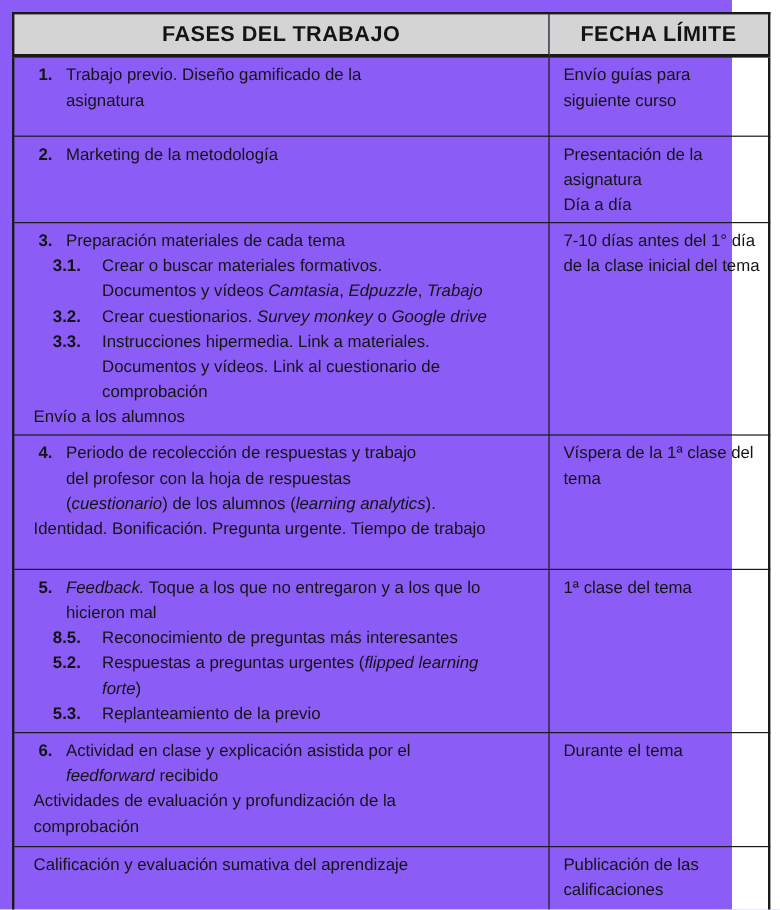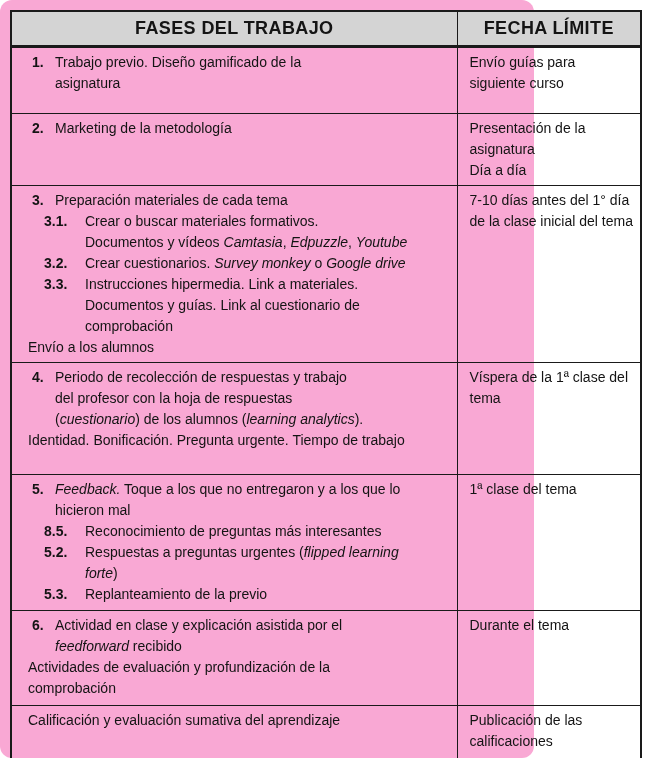--- a/index.html
+++ b/index.html
@@ -3,26 +3,25 @@
 <meta charset="utf-8">
 <style>
   html, body {
     margin: 0;
     padding: 0;
     background: #ffffff;
     font-family: "Liberation Sans", sans-serif;
     color: #141414;
   }
   .page {
-    width: 534px;
+    width: 610px;
     height: 758px;
     box-sizing: border-box;
     padding: 10px;
-    background: #f9a8d4;
-    border-radius: 12px;
+    background: #8b5cf6;
   }
   table.phases-table {
     border-collapse: collapse;
     table-layout: fixed;
     width: 630px;
     border: 2.5px solid #1a1a1a;
   }
   col.col-phases   { width: 446px; }
   col.col-deadline { width: 184px; }
   th, td {
@@ -86,23 +85,23 @@
             <div class="para lvl0"><span class="num">2.</span><span class="b">Marketing de la metodología</span></div>
           </td>
           <td class="deadline-cell">
             <div class="para flush"><span>Presentación de la asignatura</span></div>
             <div class="para flush"><span>Día a día</span></div>
           </td>
         </tr>
         <tr style="height: 176px;">
           <td class="phase-cell">
             <div class="para lvl0"><span class="num">3.</span><span class="b">Preparación materiales de cada tema</span></div>
-            <div class="para lvl1"><span class="num">3.1.</span><span class="b">Crear o buscar materiales formativos.</span><br><span>Documentos y vídeos </span><span class="i">Camtasia</span><span>, </span><span class="i">Edpuzzle</span><span>, </span><span class="i">Youtube</span></div>
+            <div class="para lvl1"><span class="num">3.1.</span><span class="b">Crear o buscar materiales formativos.</span><br><span>Documentos y vídeos </span><span class="i">Camtasia</span><span>, </span><span class="i">Edpuzzle</span><span>, </span><span class="i">Trabajo</span></div>
             <div class="para lvl1"><span class="num">3.2.</span><span class="b">Crear cuestionarios. </span><span class="i">Survey monkey</span><span> o </span><span class="i">Google drive</span></div>
-            <div class="para lvl1"><span class="num">3.3.</span><span class="b">Instrucciones hipermedia. </span><span>Link a materiales.</span><br><span>Documentos y guías. Link al cuestionario de</span><br><span>comprobación</span></div>
+            <div class="para lvl1"><span class="num">3.3.</span><span class="b">Instrucciones hipermedia. </span><span>Link a materiales.</span><br><span>Documentos y vídeos. Link al cuestionario de</span><br><span>comprobación</span></div>
             <div class="para flush"><span>Envío a los alumnos</span></div>
           </td>
           <td class="deadline-cell">
             <div class="para flush"><span>7-10 días antes del 1° día de la clase </span><span class="b">inicial del tema</span></div>
           </td>
         </tr>
         <tr style="height: 112px;">
           <td class="phase-cell">
             <div class="para lvl0"><span class="num">4.</span><span class="b">Periodo de recolección de respuestas y trabajo</span><br><span class="b">del profesor con la hoja de respuestas</span><br><span class="b">(</span><span class="b i">cuestionario</span><span class="b">) de los alumnos (</span><span class="b i">learning analytics</span><span class="b">).</span></div>
             <div class="para flush"><span>Identidad. </span><span class="b">Bonificación.</span><span> Pregunta urgente. Tiempo de trabajo</span></div>

